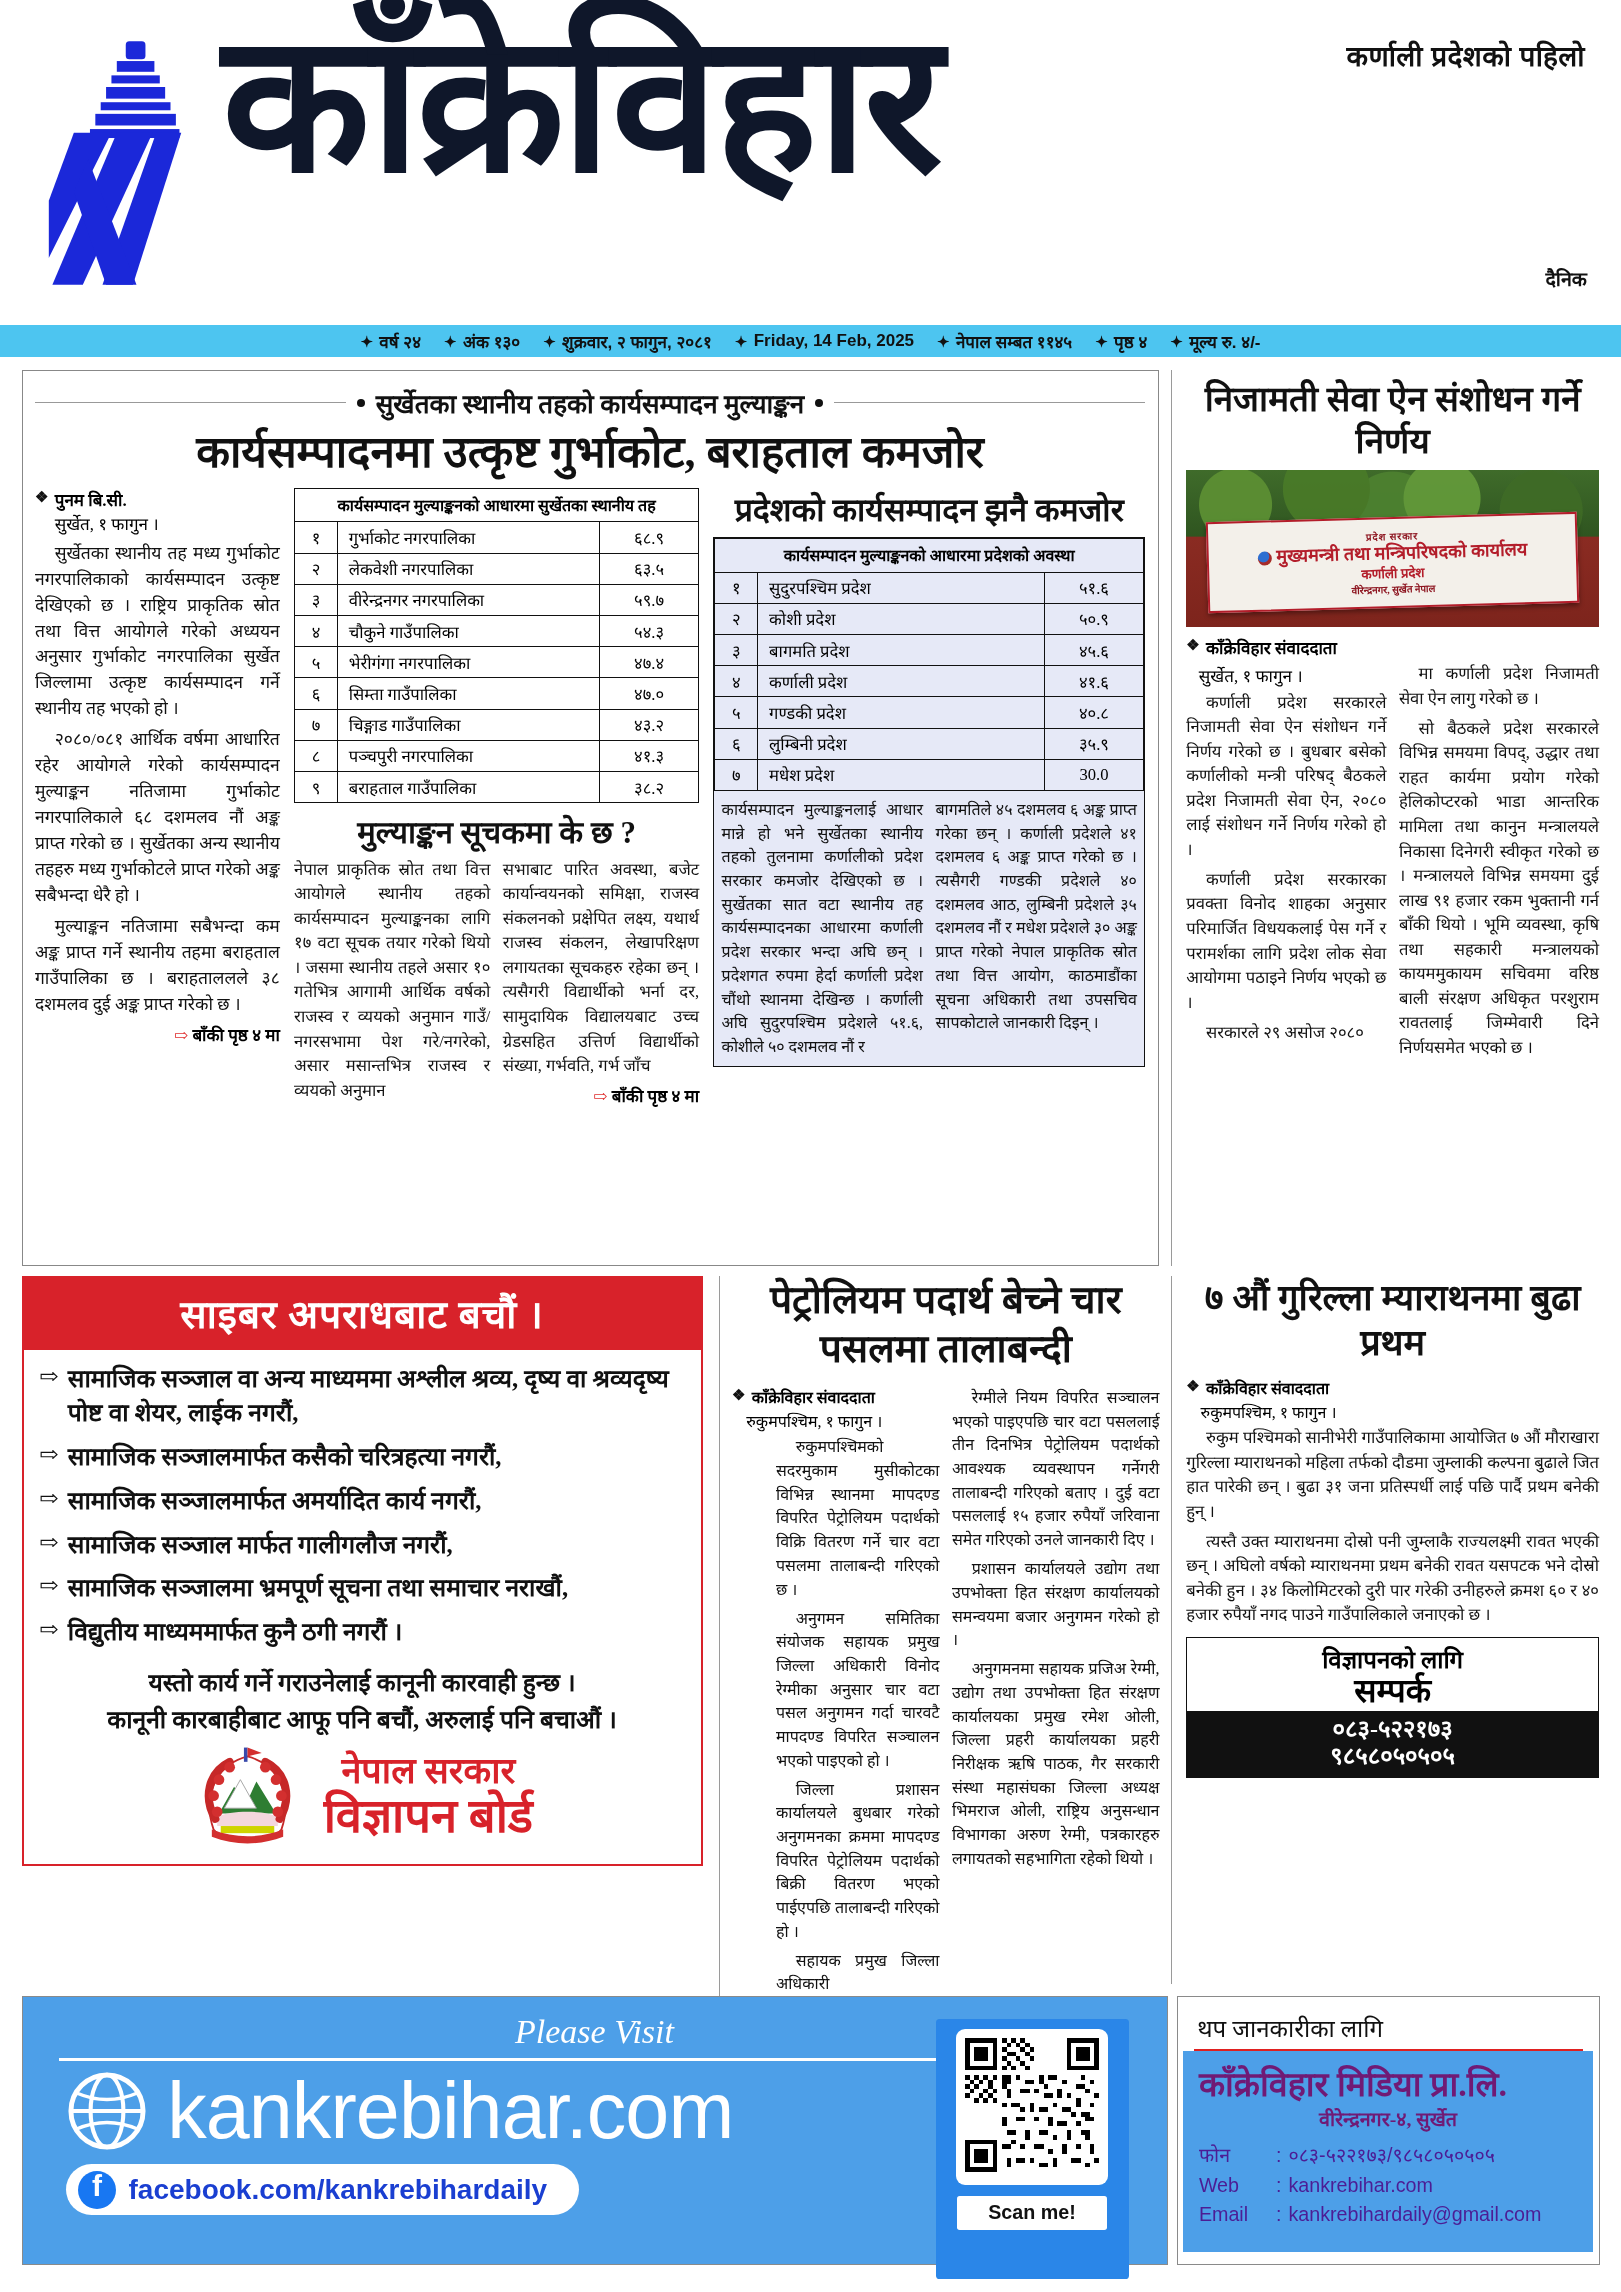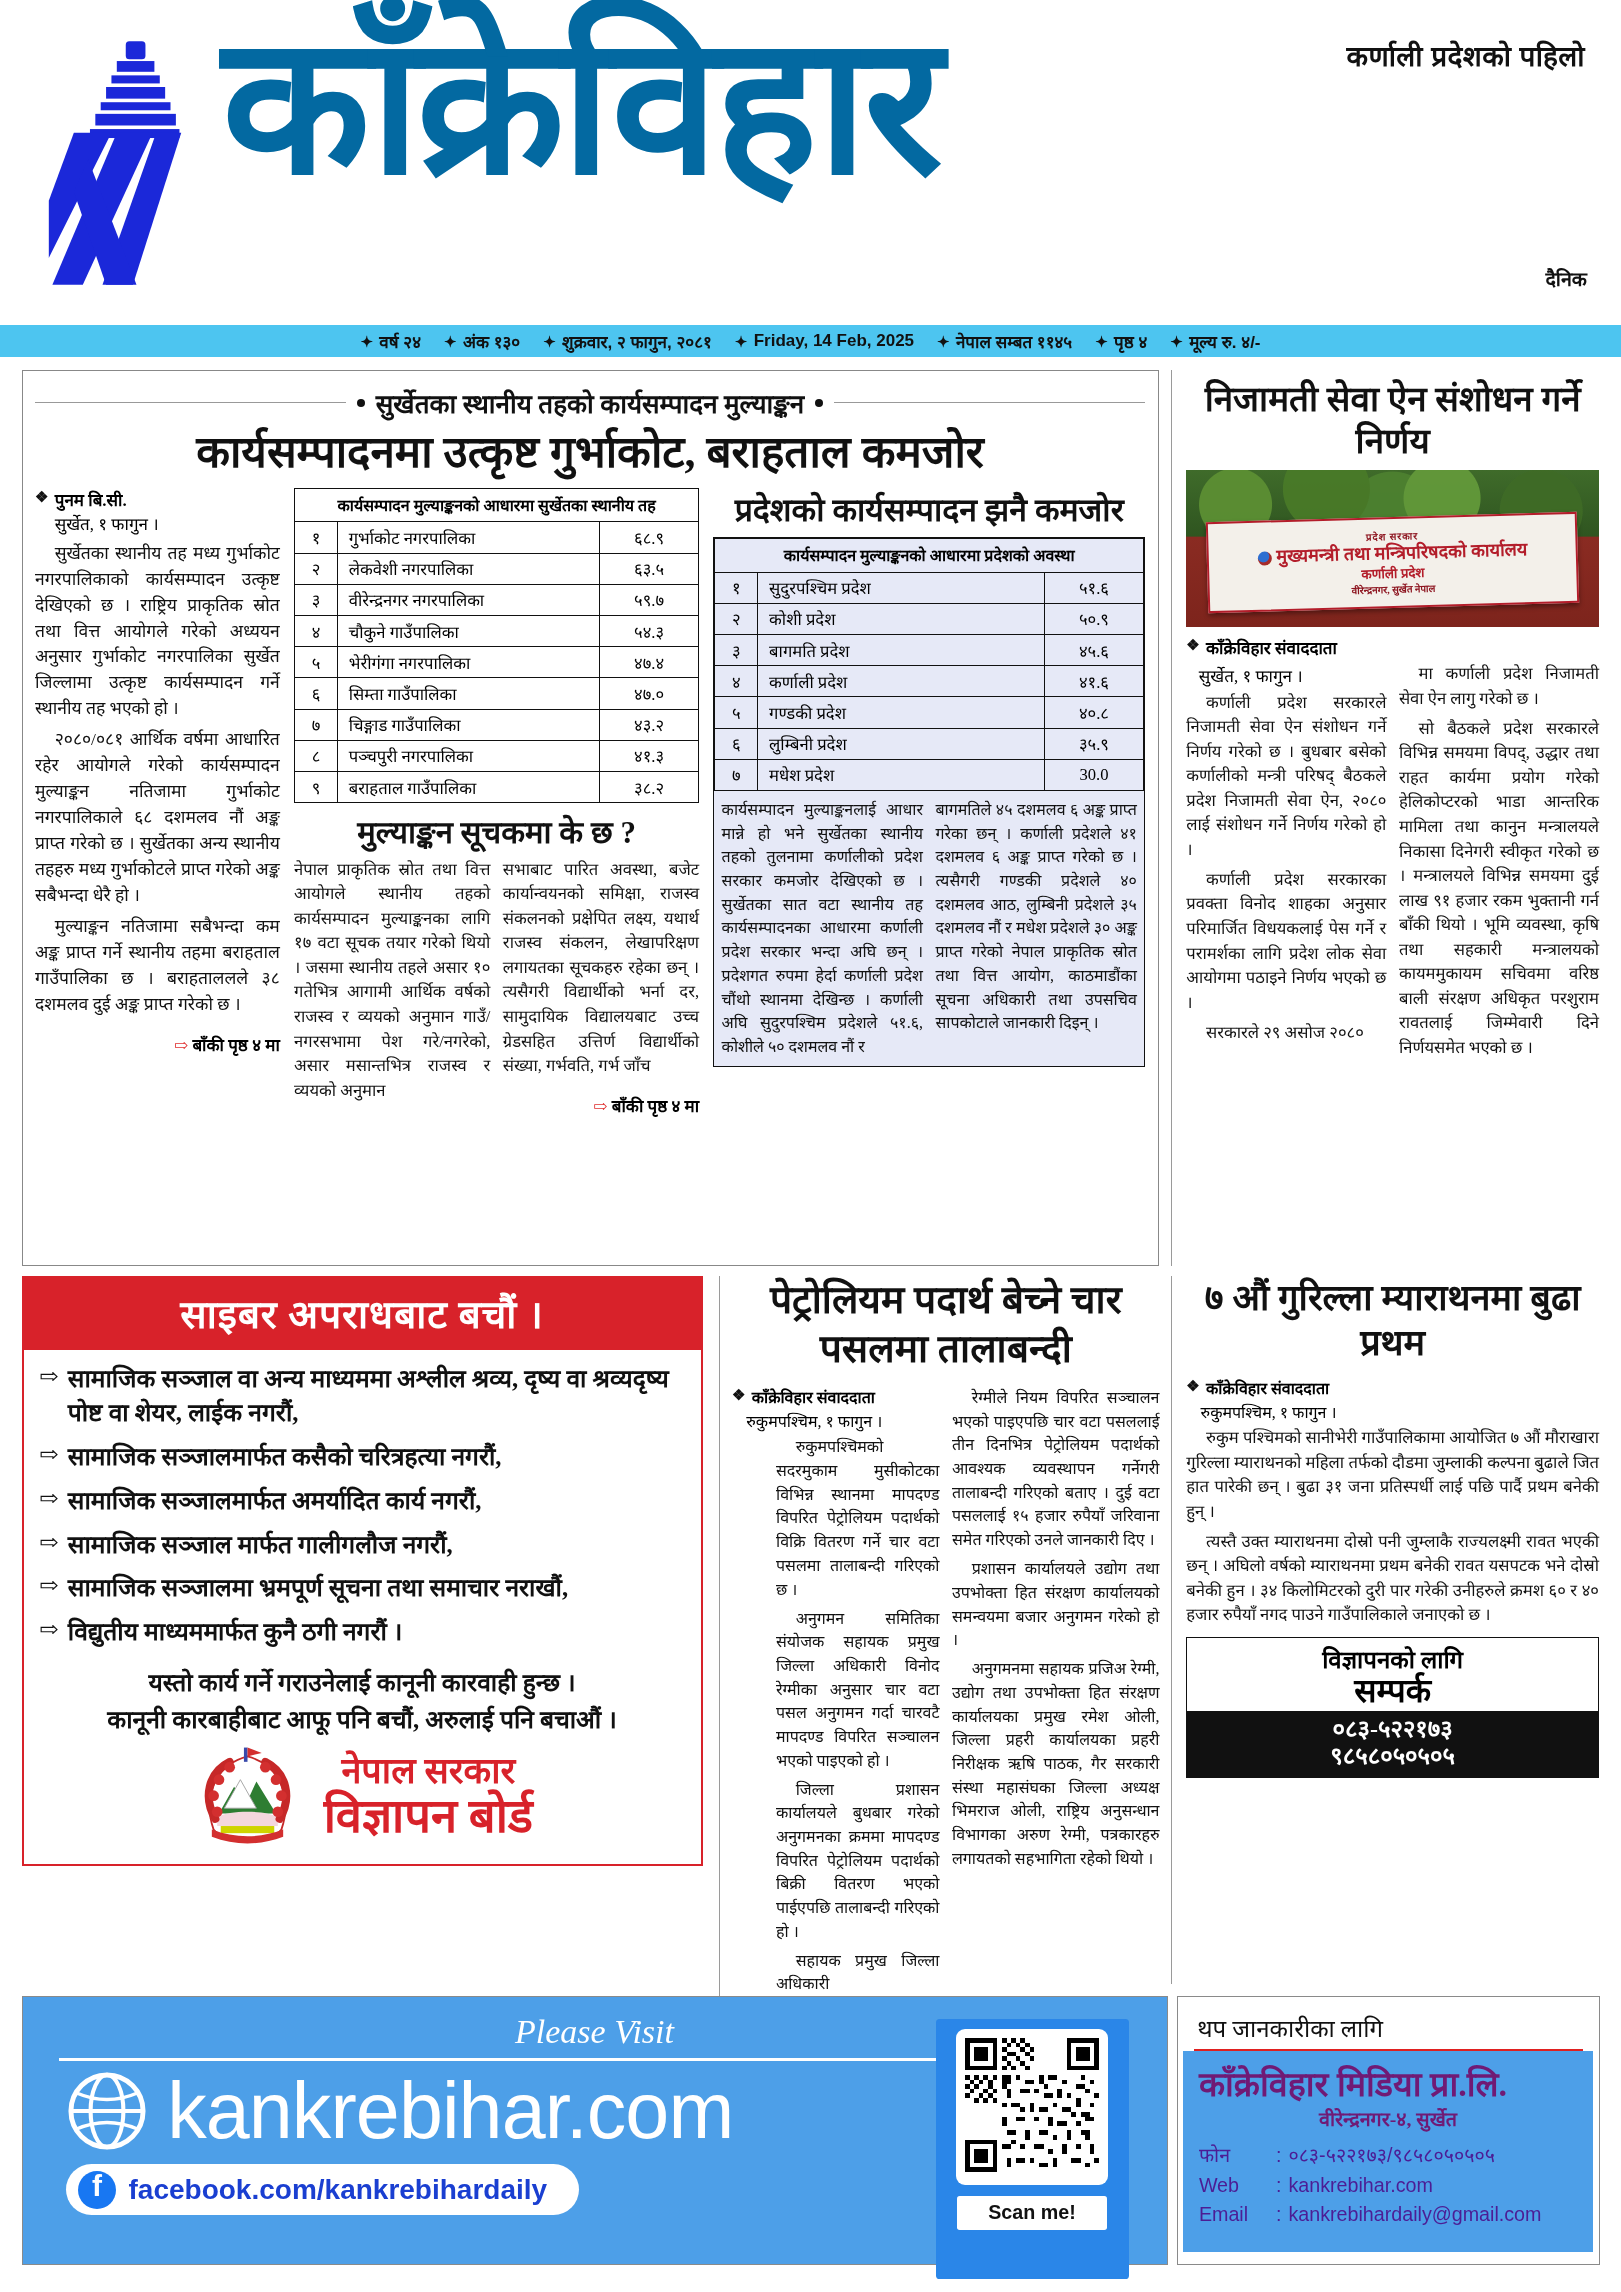--- a/index.html
+++ b/index.html
@@ -11,25 +11,25 @@
   }
   .page { position: relative; width: 1621px; height: 2293px; background:#fff; }
 
   
   .masthead { position: relative; height: 318px; width:100%; }
   .logo-mark {
     position: absolute; left: 47px; top: 25px; width: 179px; height: 269px;
   }
   .masthead-title {
     position: absolute; left: 222px; top: 9px;
-    font-family: Liberation Sans, sans-serif;
+    font-family: Liberation Serif, serif;
     font-weight: 700;
     font-size: 193px;
     line-height: 1;
-    color: #0369a1;
+    color: #0f172a;
     letter-spacing: -3.6px;
     white-space: nowrap;
   }
   .masthead-tagline {
     position: absolute; right: 36px; top: 36px;
     font-family: "Liberation Sans", sans-serif;
     font-size: 28px; font-weight: 700; color: #111;
     letter-spacing: 0.4px;
   }
   .masthead-daily {
@@ -71,21 +71,21 @@
 
   .byline { font-weight:700; font-size:17px; display:flex; gap:6.3px; align-items:flex-start;}
   .byline .bullet { color:#111; font-size:15px; }
   .dateline { font-size:17px; padding-left: 19.7px; margin-top:1.8px; }
   .body-col {
     font-size: 17.5px; line-height: 1.48; text-align: justify;
     color:#111; hyphens:none;
   }
   .body-col p { text-indent: 19.7px; margin-bottom: 5.4px; }
   .cont {
-    text-align:right; font-size:17px; font-weight:700; margin-top:15px;
+    text-align:right; font-size:17px; font-weight:700; margin-top:5px;
   }
   .cont .arrow { color:#e03030; font-weight:700; }
 
   
   table.rank { border-collapse: collapse; width:100%; font-size:16.6px; }
   table.rank th, table.rank td { border:1.2px solid #111; padding:3.6px 5.4px; }
   table.rank thead th { text-align:center; font-weight:700; font-size:16px; padding:5.4px 3.6px;}
   table.rank td.num { text-align:center; width: 43px; }
   table.rank td.val { text-align:center; width: 99px; }
   table.rank td.name { text-align:left; padding-left: 10.7px; }

